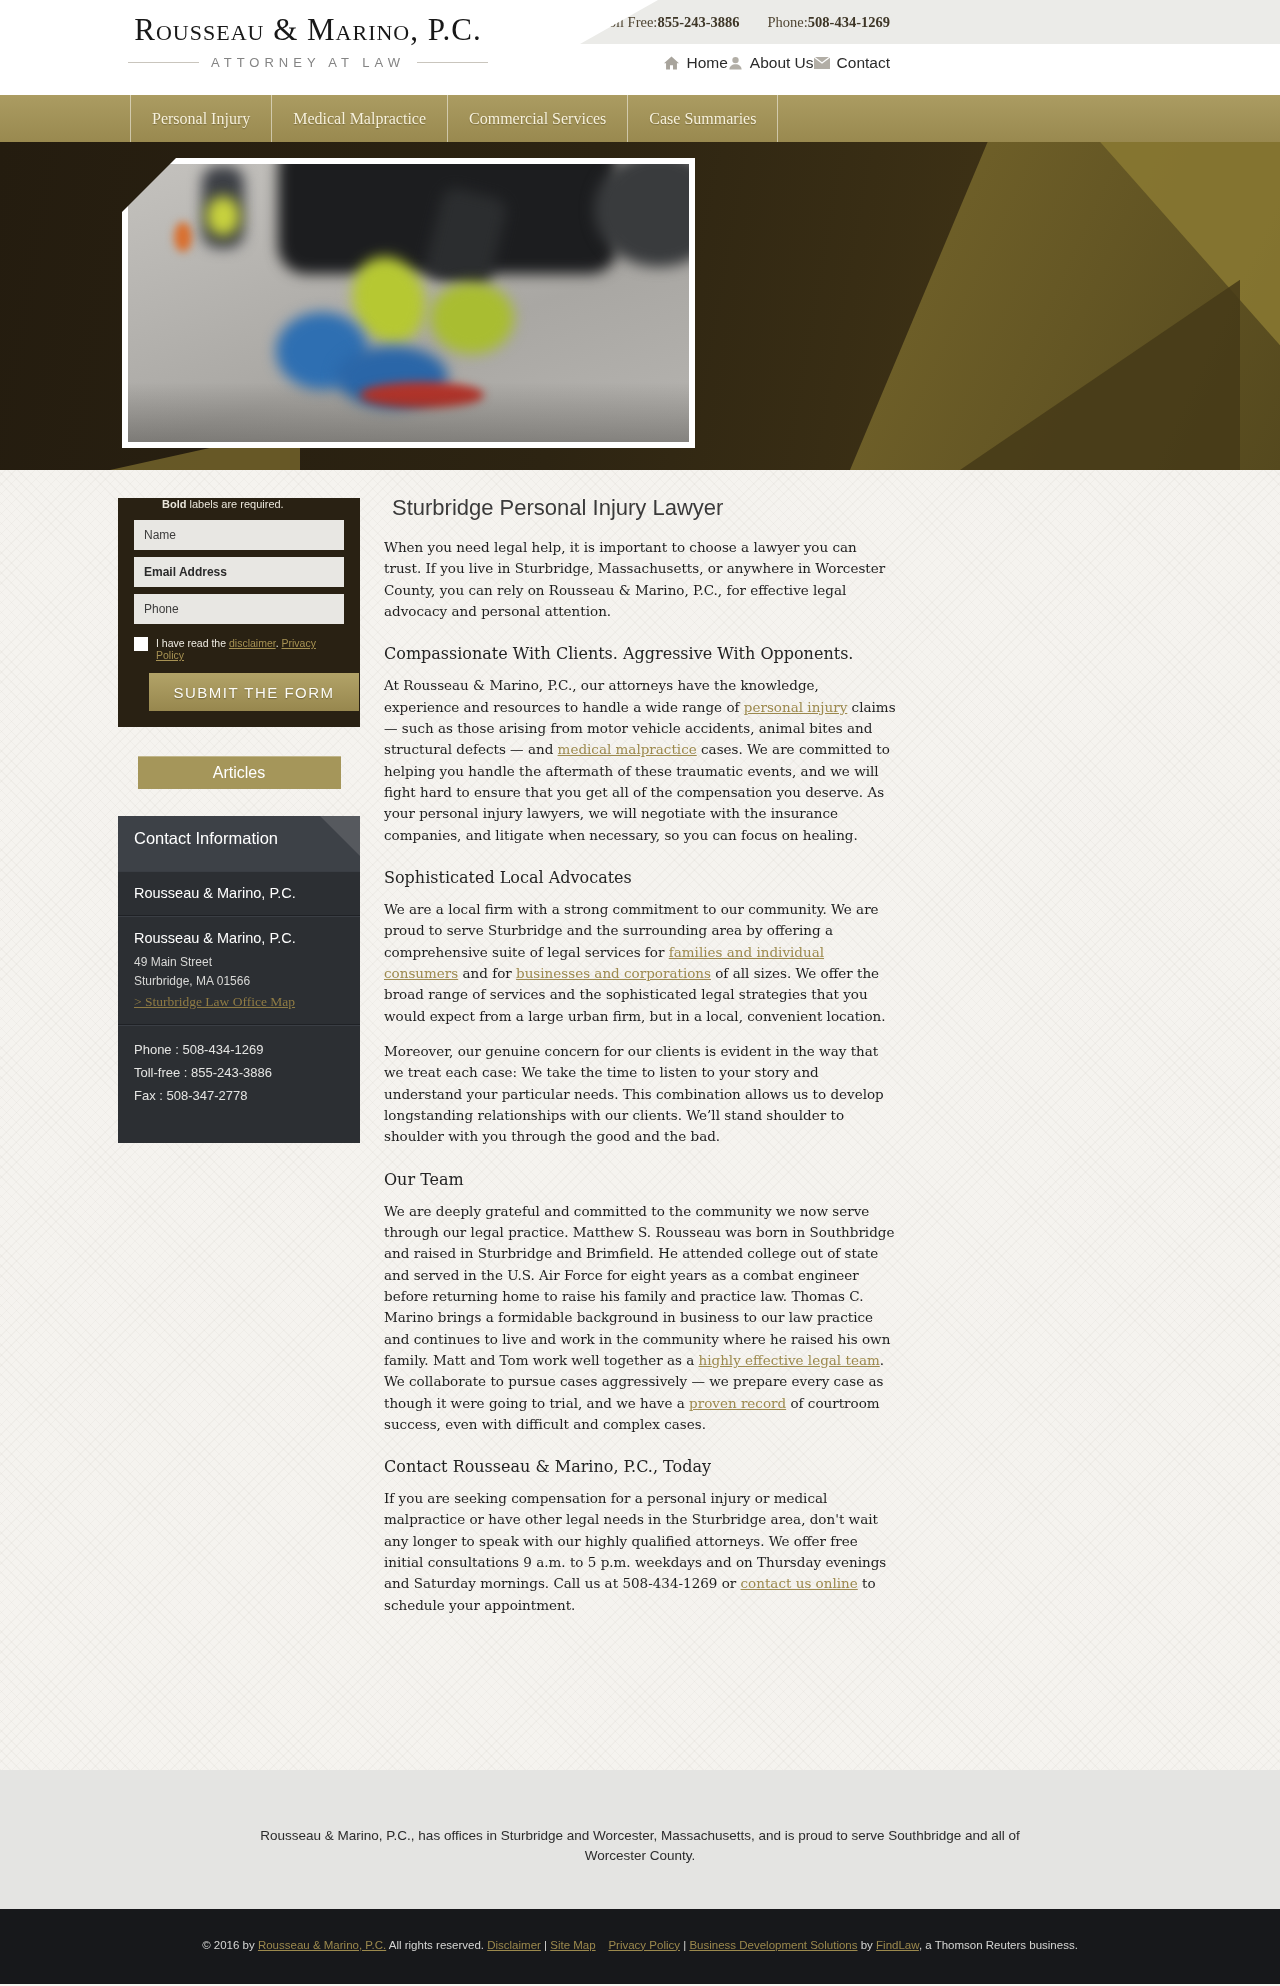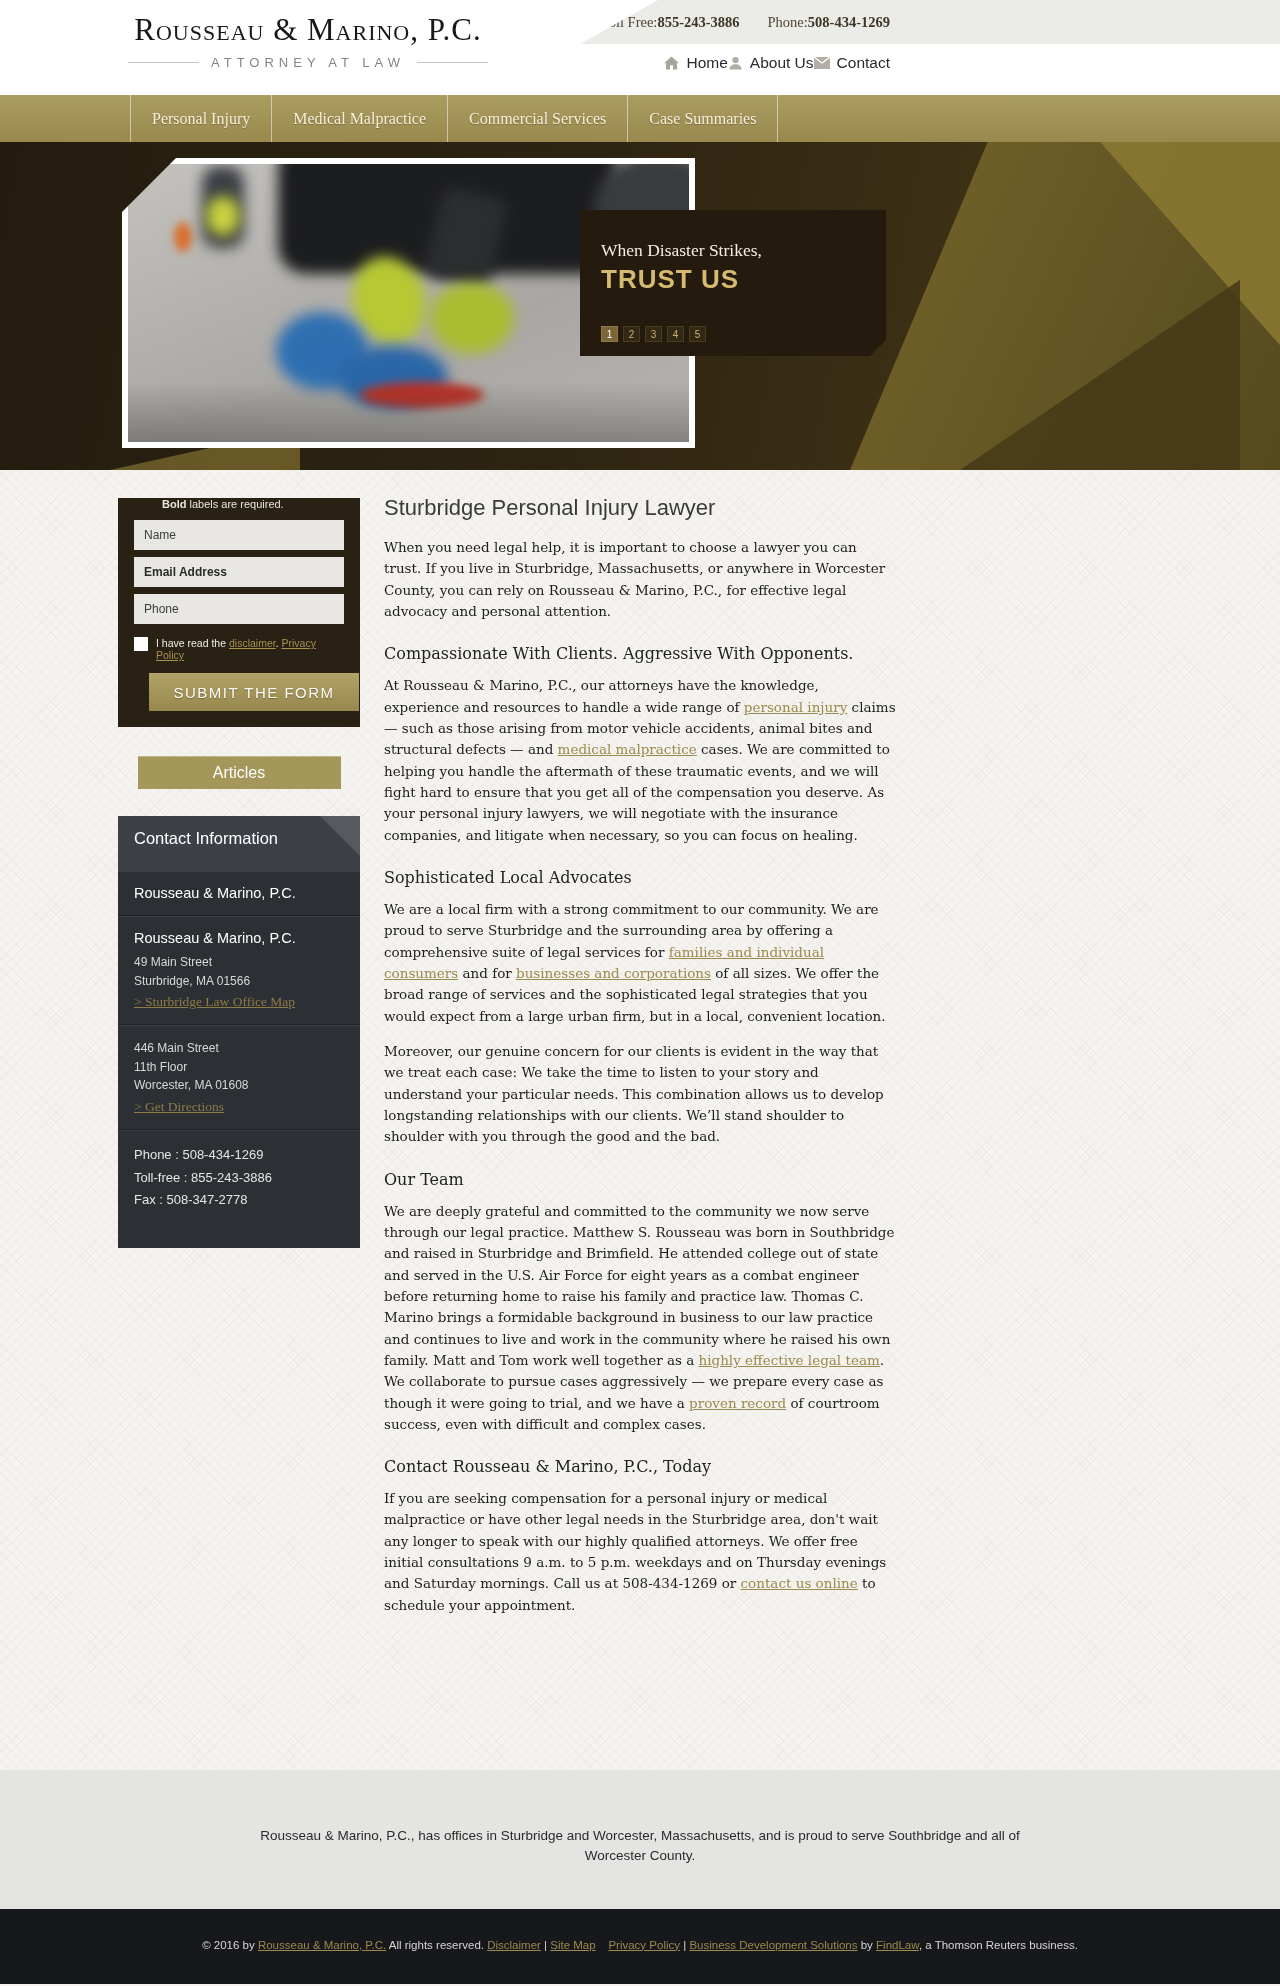--- a/index.html
+++ b/index.html
@@ -119,21 +119,21 @@
   .c-row { padding:14px 16px; border-bottom:1px solid #1f2125; box-shadow:0 1px 0 #3a3e44 inset; }
   .c-row:first-of-type { box-shadow:none; }
   .firm-name { font-size:14.5px; color:#ffffff; }
   .office-name { font-size:14.5px; color:#ffffff; margin-bottom:7px; }
   .addr-line { font-size:12px; color:#d8d8d6; line-height:1.55; }
   .map-link { display:inline-block; margin-top:4px; font-family:"Liberation Serif", serif;
     font-size:13.5px; color:#8f7b44; cursor:pointer; }
   .phone-line { font-size:13px; color:#e5e5e3; line-height:1.75; }
 
   
-  .article-title { font-size:22px; font-weight:normal; color:#3a3a3a; margin:0 0 16px; }
+  .article-title { font-size:22px; font-weight:normal; color:#3a3a3a; margin:0 8px 16px; }
   .main-col p { font-family:"DejaVu Serif", serif; font-size:13.5px; line-height:1.58;
     color:#1d1d1d; margin:0 0 14px; }
   .main-col h2 { font-family:"DejaVu Serif", serif; font-size:16px; font-weight:normal;
     color:#222222; margin:22px 0 12px; }
   .text-link { color:#9c894d; text-decoration:underline; cursor:pointer; }
 
   
   .footer-light { background:#e4e4e2; padding:56px 0 42px; text-align:center; }
   .footer-light-text { max-width:810px; margin:0 auto; font-size:13.5px; line-height:1.5; color:#2b2b2b; }
   .footer-dark { background:#17181b; padding:26px 0 28px; text-align:center; }
@@ -204,31 +204,20 @@
       <div class="blob b-officer"></div>
       <div class="blob b-vest0"></div>
       <div class="blob b-vest1"></div>
       <div class="blob b-vest2"></div>
       <div class="blob b-blue1"></div>
       <div class="blob b-blue2"></div>
       <div class="blob b-red"></div>
       <div class="photo-shade"></div>
     </div>
 
-    <div class="trust-box">
-      <div class="trust-tagline">When Disaster Strikes,</div>
-      <div class="trust-headline">TRUST US</div>
-      <div class="pager">
-        <span class="page-btn active">1</span>
-        <span class="page-btn">2</span>
-        <span class="page-btn">3</span>
-        <span class="page-btn">4</span>
-        <span class="page-btn">5</span>
-      </div>
-    </div>
   </section>
 
   <div class="content">
     <div class="content-inner">
 
       <aside class="sidebar">
 
         <div class="form-panel">
           <div class="form-note"><b>Bold</b><span> labels are required.</span></div>
           <input class="form-field" type="text" placeholder="Name" style="">
@@ -246,26 +235,20 @@
         <div class="contact-panel">
           <div class="contact-header">Contact Information</div>
           <div class="c-row">
             <div class="firm-name">Rousseau &amp; Marino, P.C.</div>
           </div>
           <div class="c-row">
             <div class="office-name">Rousseau &amp; Marino, P.C.</div>
             <div class="addr-line">49 Main Street</div>
             <div class="addr-line">Sturbridge, MA 01566</div>
             <a href="#" class="map-link">&gt; Sturbridge Law Office Map</a>
-          </div>
-          <div class="c-row">
-            <div class="addr-line">446 Main Street</div>
-            <div class="addr-line">11th Floor</div>
-            <div class="addr-line">Worcester, MA 01608</div>
-            <a href="#" class="map-link">&gt; Get Directions</a>
           </div>
           <div class="c-row" style="border-bottom:none;">
             <div class="phone-line">Phone : 508-434-1269</div>
             <div class="phone-line">Toll-free : 855-243-3886</div>
             <div class="phone-line">Fax : 508-347-2778</div>
           </div>
         </div>
       </aside>
 
       <main class="main-col">

